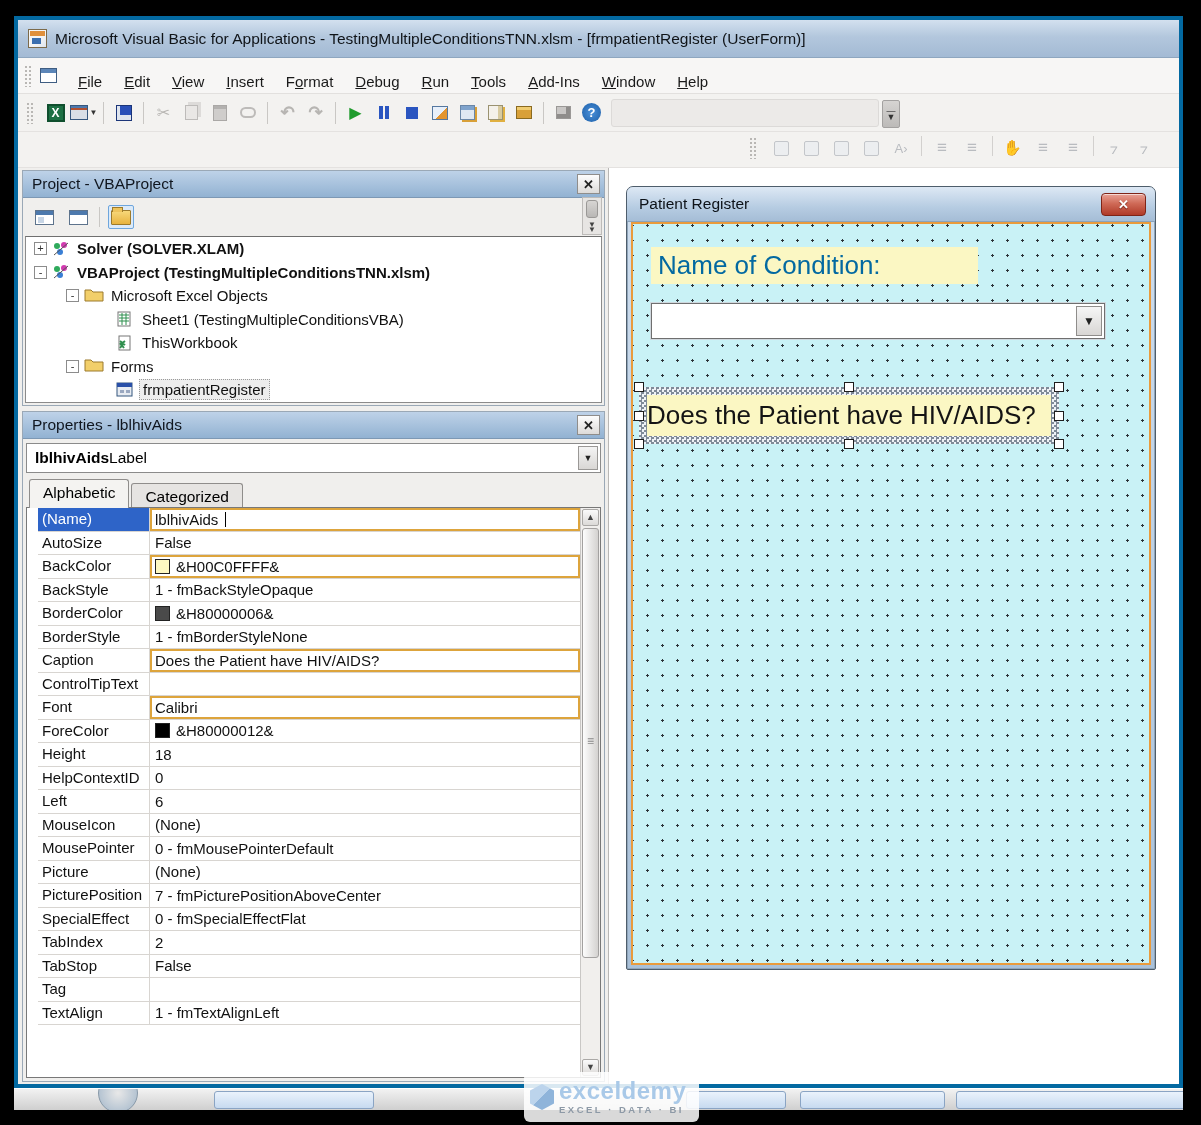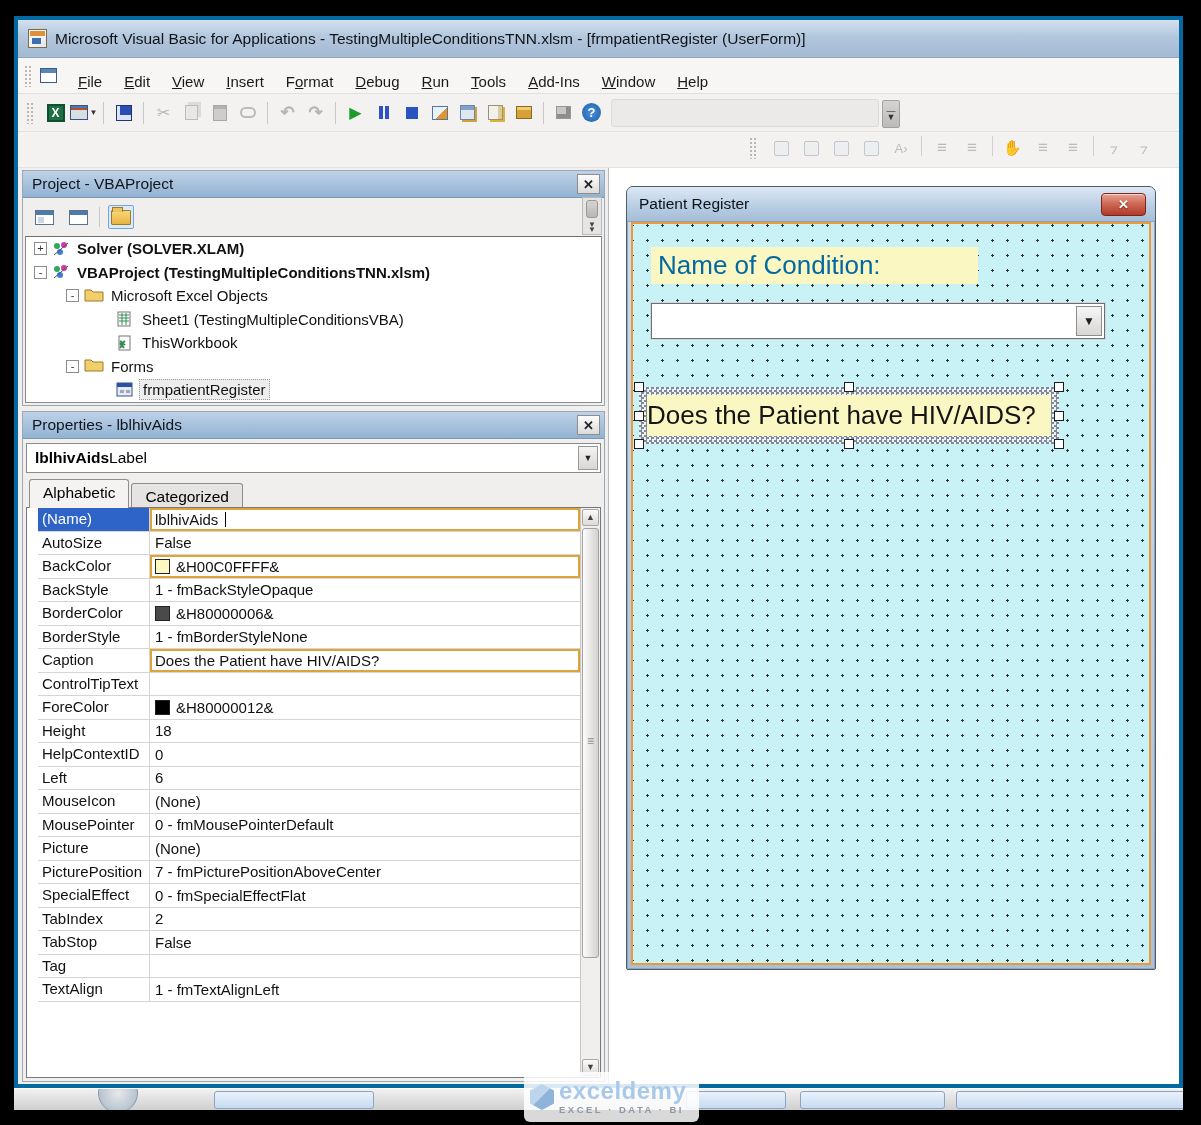--- a/index.html
+++ b/index.html
@@ -437,20 +437,26 @@
                     <span>Does the Patient have HIV/AIDS?</span>
                   </span>
                 </div>
                 <div class="prow">
                   <span class="pname">ControlTipText</span>
                   <span class="pval">
                     <span></span>
                   </span>
                 </div>
                 <div class="prow">
+                  <span class="pname">Font</span>
+                  <span class="pval hl">
+                    <span>Calibri</span>
+                  </span>
+                </div>
+                <div class="prow">
                   <span class="pname">ForeColor</span>
                   <span class="pval">
                     <span class="swatch" style="background: rgb(0, 0, 0);"></span>
                     <span>&amp;H80000012&amp;</span>
                   </span>
                 </div>
                 <div class="prow">
                   <span class="pname">Height</span>
                   <span class="pval">
                     <span>18</span>

